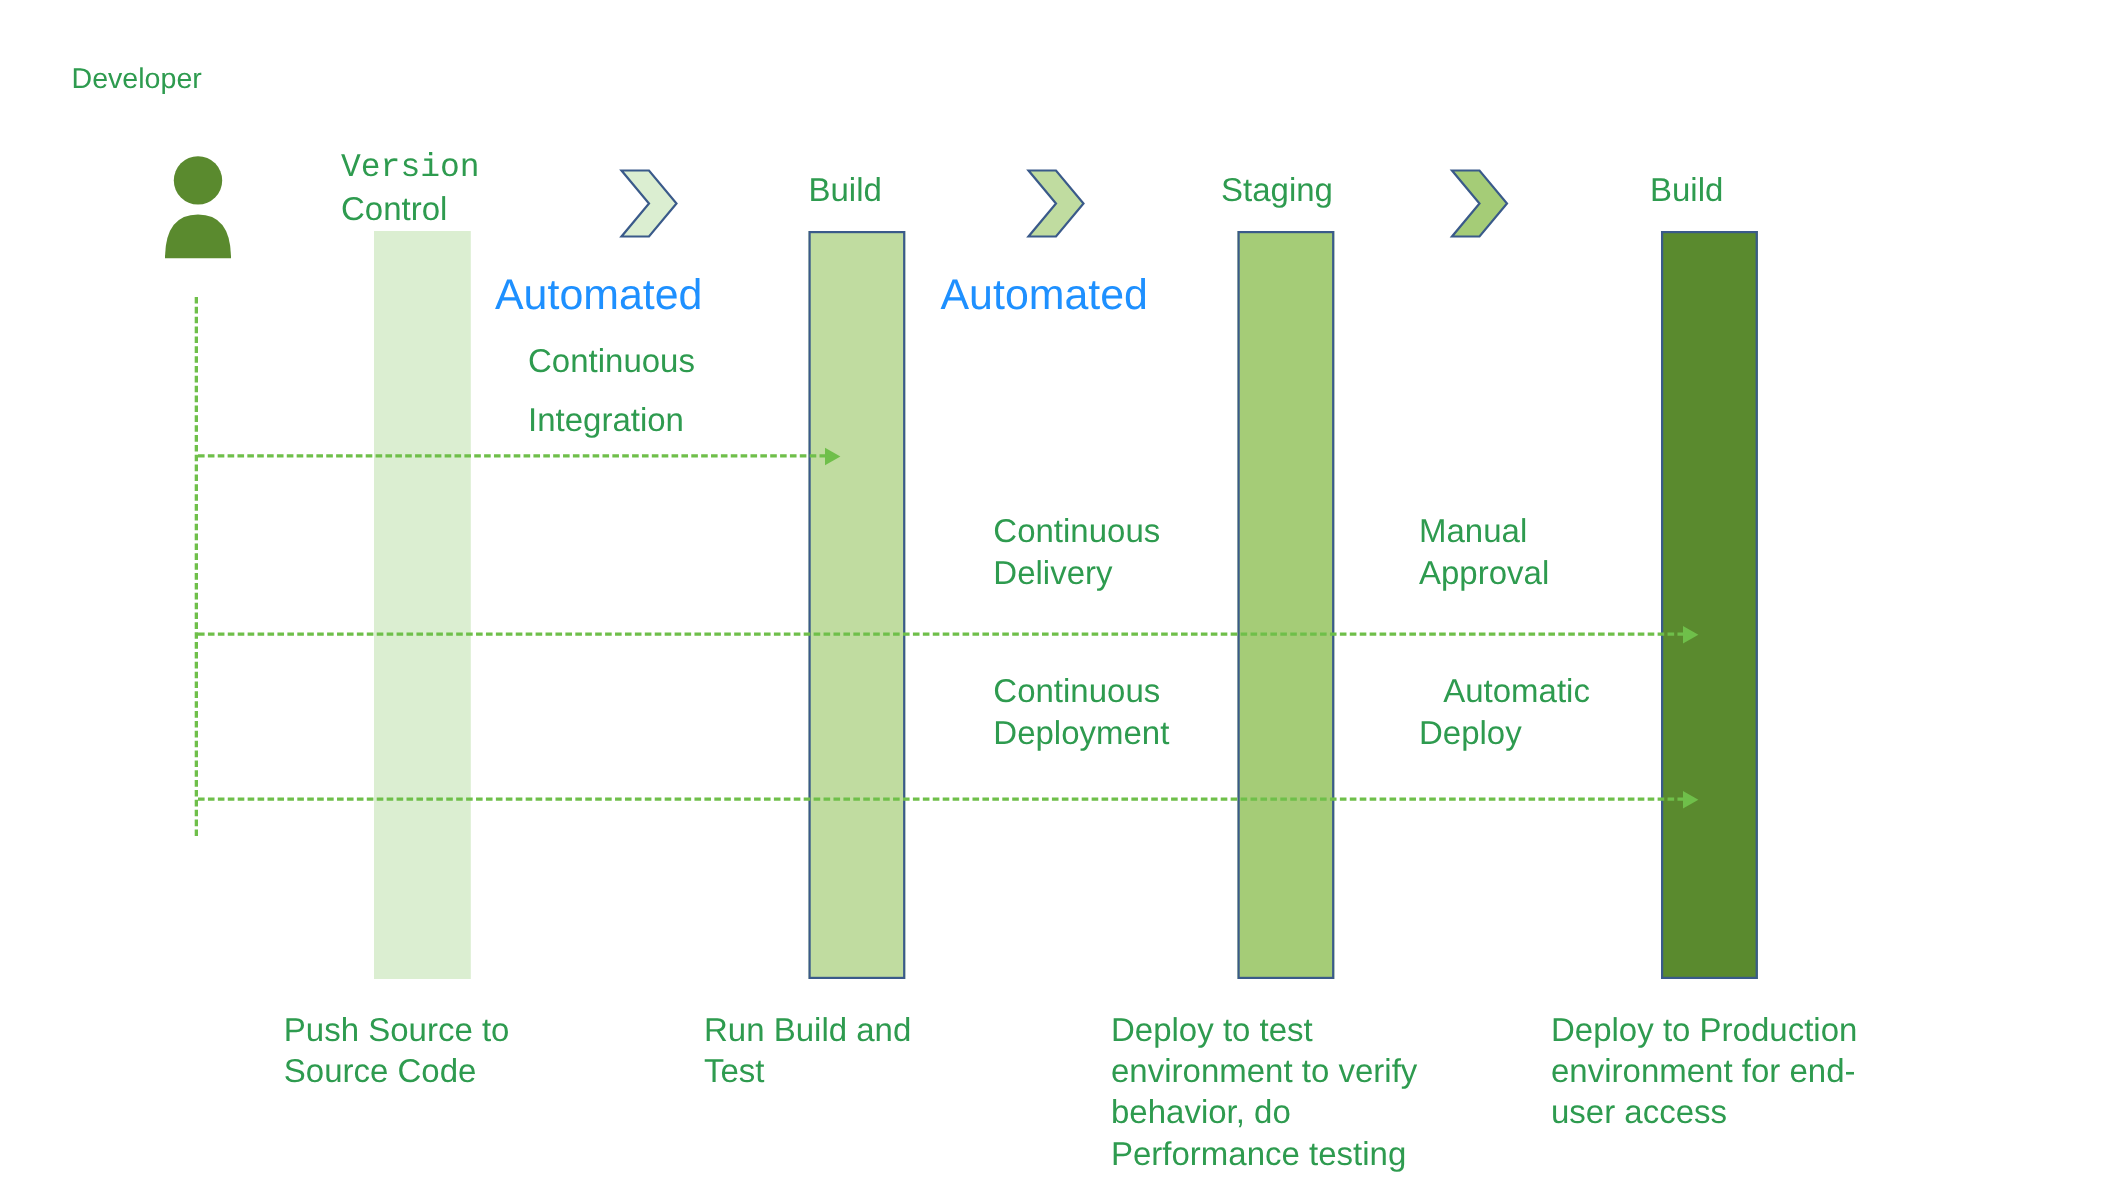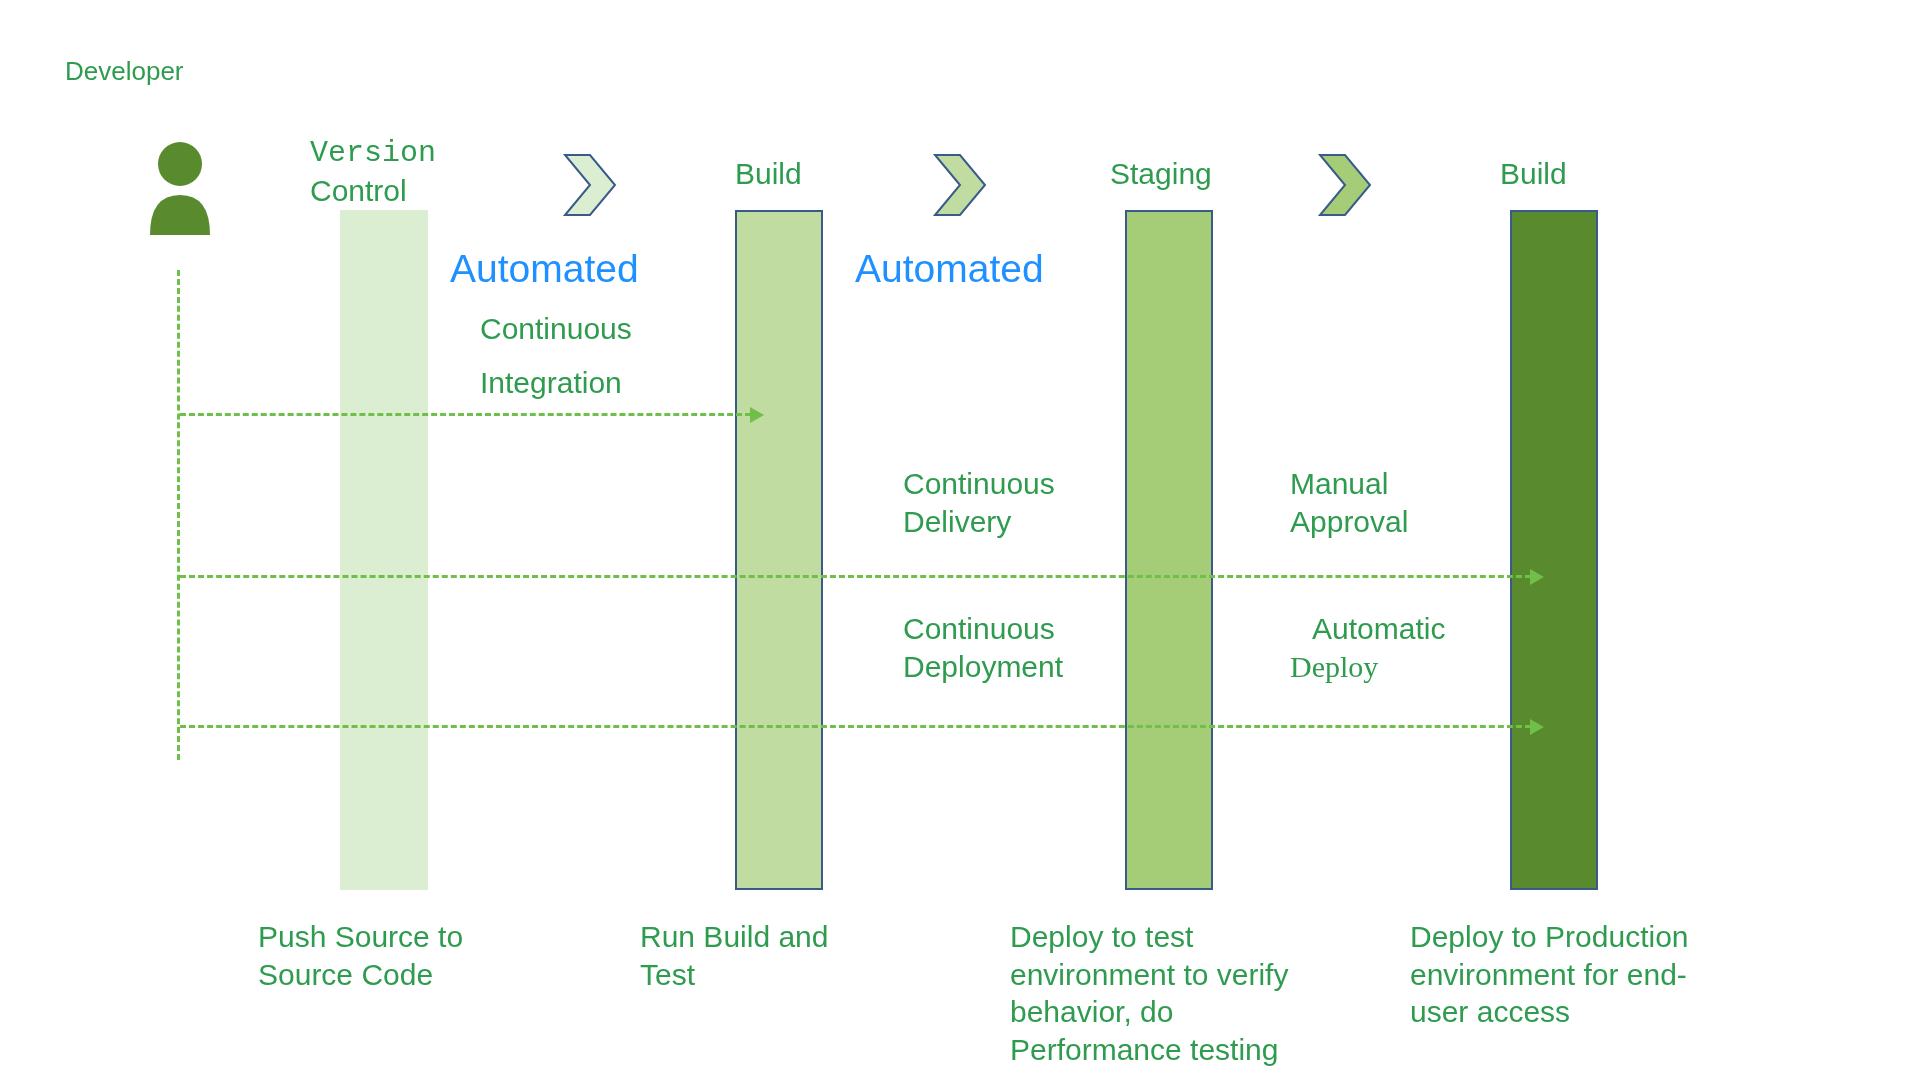--- a/index.html
+++ b/index.html
@@ -124,21 +124,21 @@
 <div class="label" style="left:903px; top:465px;">Continuous</div>
 <div class="label" style="left:903px; top:503px;">Delivery</div>
 
 <div class="label" style="left:1290px; top:465px;">Manual</div>
 <div class="label" style="left:1290px; top:503px;">Approval</div>
 
 <div class="label" style="left:903px; top:610px;">Continuous</div>
 <div class="label" style="left:903px; top:648px;">Deployment</div>
 
 <div class="label" style="left:1290px; top:610px;margin-left:22px;">Automatic</div>
-<div class="label" style="left:1290px; top:648px;font-family:Liberation Serif, serif;">Deploy</div>
+<div class="label" style="left:1290px; top:648px;">Deploy</div>
 
 <div class="dev-vertical"></div>
 
 <div class="flowline" style="top:413px; width:580px;"></div>
 <div class="flowline" style="top:575px; width:1360px;"></div>
 <div class="flowline" style="top:725px; width:1360px;"></div>
 
 <div class="label" style="left:258px; top:918px; width:260px;">Push Source to Source Code</div>
 <div class="label" style="left:640px; top:918px; width:240px;">Run Build and Test</div>
 <div class="label" style="left:1010px; top:918px; width:330px;">Deploy to test environment to verify behavior, do Performance testing</div>

